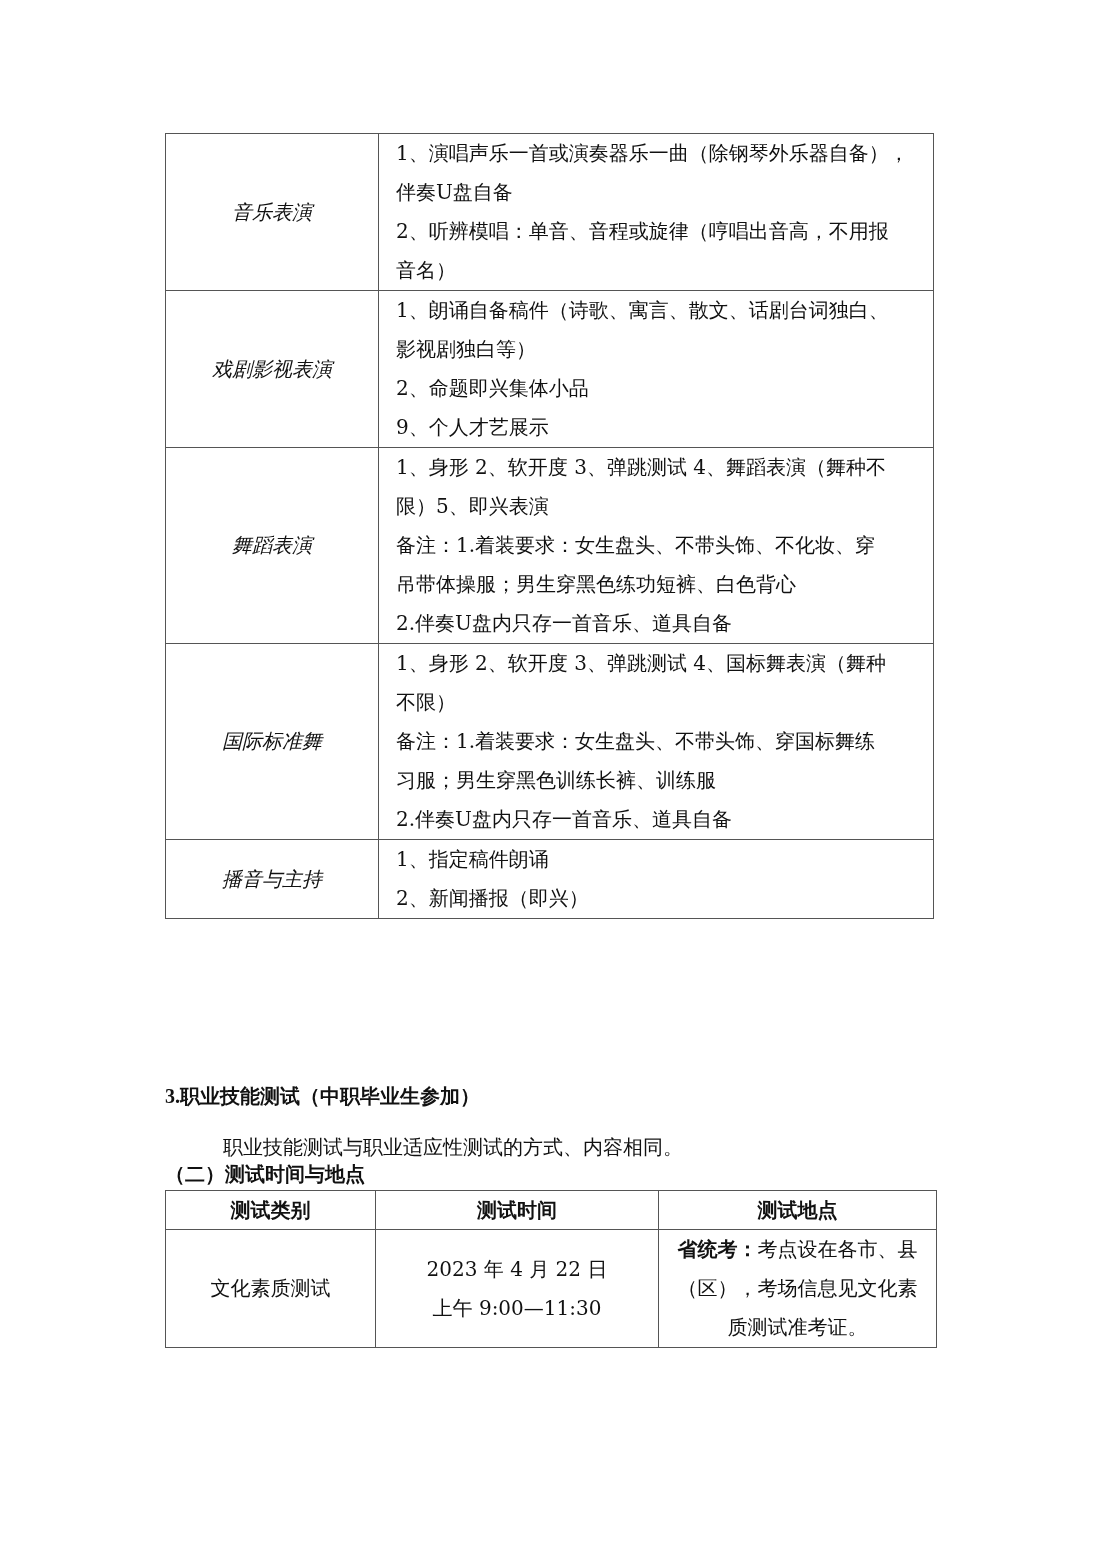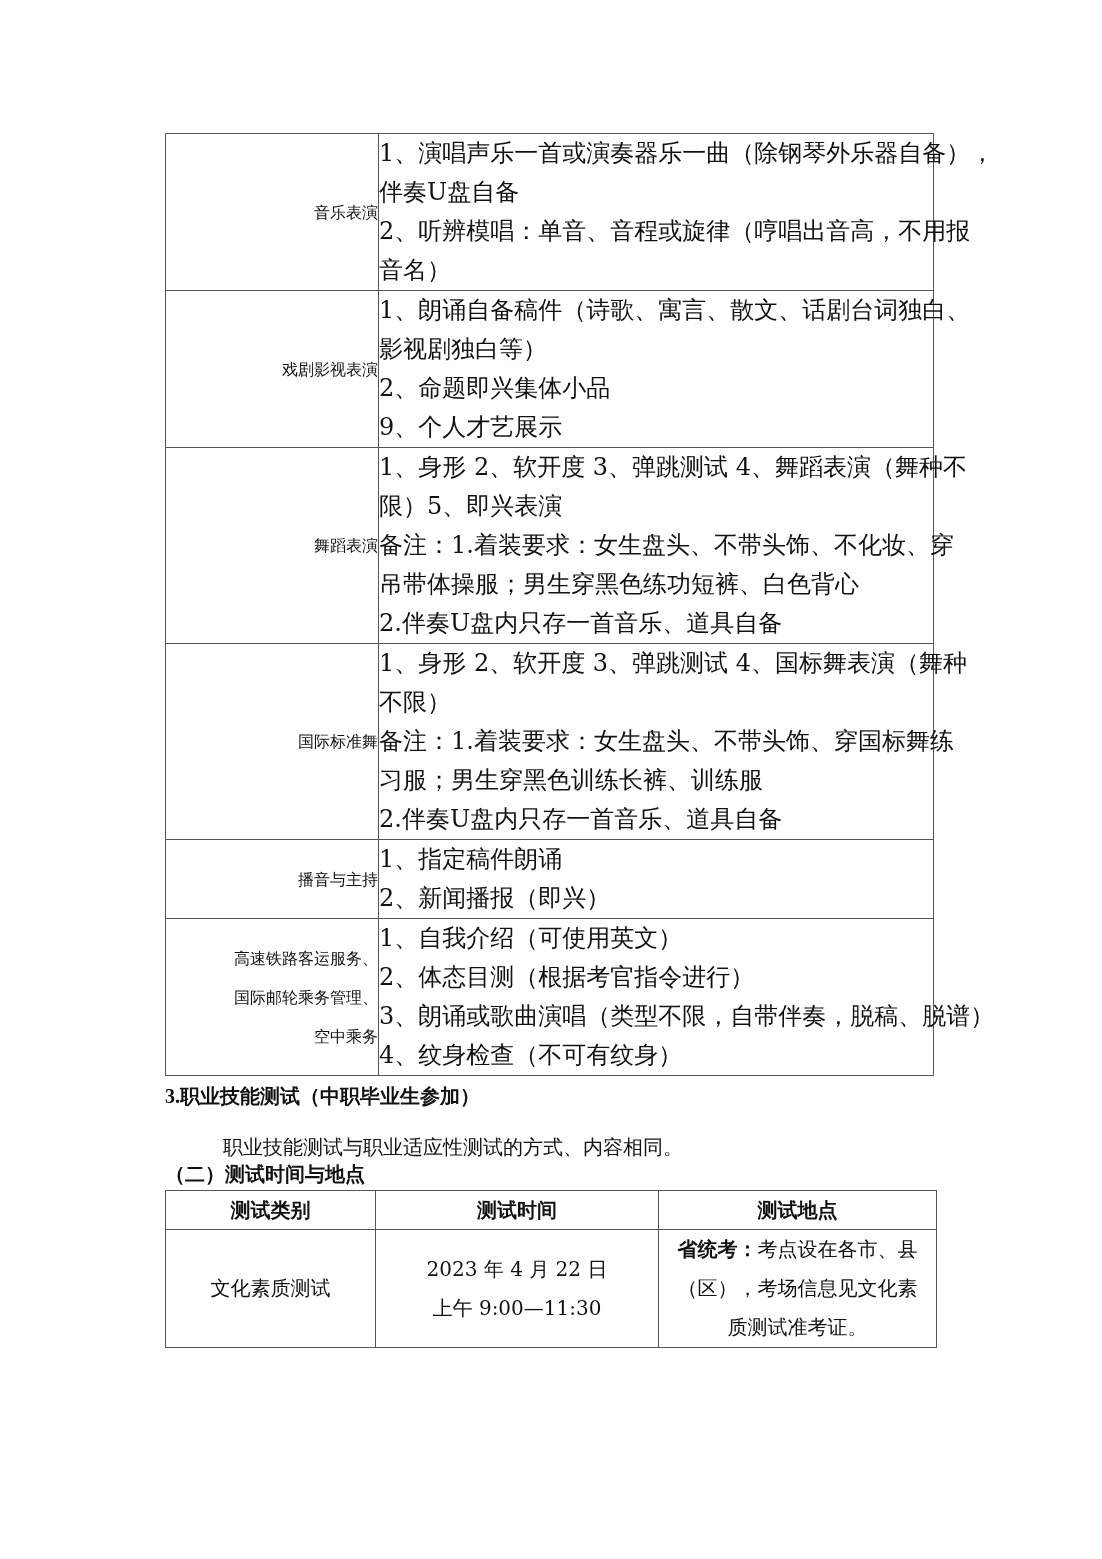--- a/index.html
+++ b/index.html
@@ -1,20 +1,20 @@
 <!DOCTYPE html>
 <html><head>
 <meta charset="utf-8">
 <style>
   html, body { margin:0; padding:0; background:#ffffff; }
   body { width:1102px; height:1559px; position:relative; font-family:"DejaVu Serif", "Liberation Serif", serif; color:#111; }
   .t1 { position:absolute; left:165px; top:133px; width:769px; border-collapse:collapse; table-layout:fixed; }
   .t1 td { border:1.5px solid #555; padding:0; vertical-align:middle; }
-  .t1 td.cat { width:212px; text-align:right; font-size:16px; line-height:39px; }
-  .t1 td.content { padding-left:0; font-size:24px; line-height:39px; }
+  .t1 td.cat { width:212px; text-align:center; font-size:20px; line-height:39px;font-style:italic; }
+  .t1 td.content { padding-left:17px; font-size:20px; line-height:39px; }
   .line { display:block; white-space:nowrap; }
   .h3 { position:absolute; left:165px; top:1082px; font-size:20px; font-weight:bold; font-family:Liberation Serif, serif; line-height:28px; }
   .para { position:absolute; left:223px; top:1121px; font-size:20px; line-height:28px;margin-top:12px; }
   .h2 { position:absolute; left:165px; top:1160px; font-size:20px; font-weight:bold; font-family:"DejaVu Sans", "Liberation Sans", sans-serif; line-height:28px; }
   .t2 { position:absolute; left:165px; top:1190px; width:771px; border-collapse:collapse; table-layout:fixed; }
   .t2 td, .t2 th { border:1.5px solid #555; padding:0; vertical-align:middle; text-align:center; font-size:20px; }
   .t2 th { height:38px; font-weight:bold; font-family:"DejaVu Sans", "Liberation Sans", sans-serif; }
   .t2 td { line-height:39px; height:115px; }
   .bold { font-weight:bold; font-family:Liberation Sans, sans-serif; }
 </style>
@@ -61,33 +61,20 @@
         <span class="line">2.伴奏U盘内只存一首音乐、道具自备</span>
       </td>
     </tr>
     <tr style="height:78px;">
       <td class="cat">播音与主持</td>
       <td class="content">
         <span class="line">1、指定稿件朗诵</span>
         <span class="line">2、新闻播报（即兴）</span>
       </td>
     </tr>
-    <tr style="height:156px;">
-      <td class="cat">
-        <span class="line">高速铁路客运服务、</span>
-        <span class="line">国际邮轮乘务管理、</span>
-        <span class="line">空中乘务</span>
-      </td>
-      <td class="content">
-        <span class="line">1、自我介绍（可使用英文）</span>
-        <span class="line">2、体态目测（根据考官指令进行）</span>
-        <span class="line">3、朗诵或歌曲演唱（类型不限，自带伴奏，脱稿、脱谱）</span>
-        <span class="line">4、纹身检查（不可有纹身）</span>
-      </td>
-    </tr>
   </tbody>
 </table>
 
 <div class="h3">3.职业技能测试（中职毕业生参加）</div>
 <div class="para">职业技能测试与职业适应性测试的方式、内容相同。</div>
 <div class="h2">（二）测试时间与地点</div>
 
 <table class="t2">
   <colgroup>
     <col style="width:210px">

